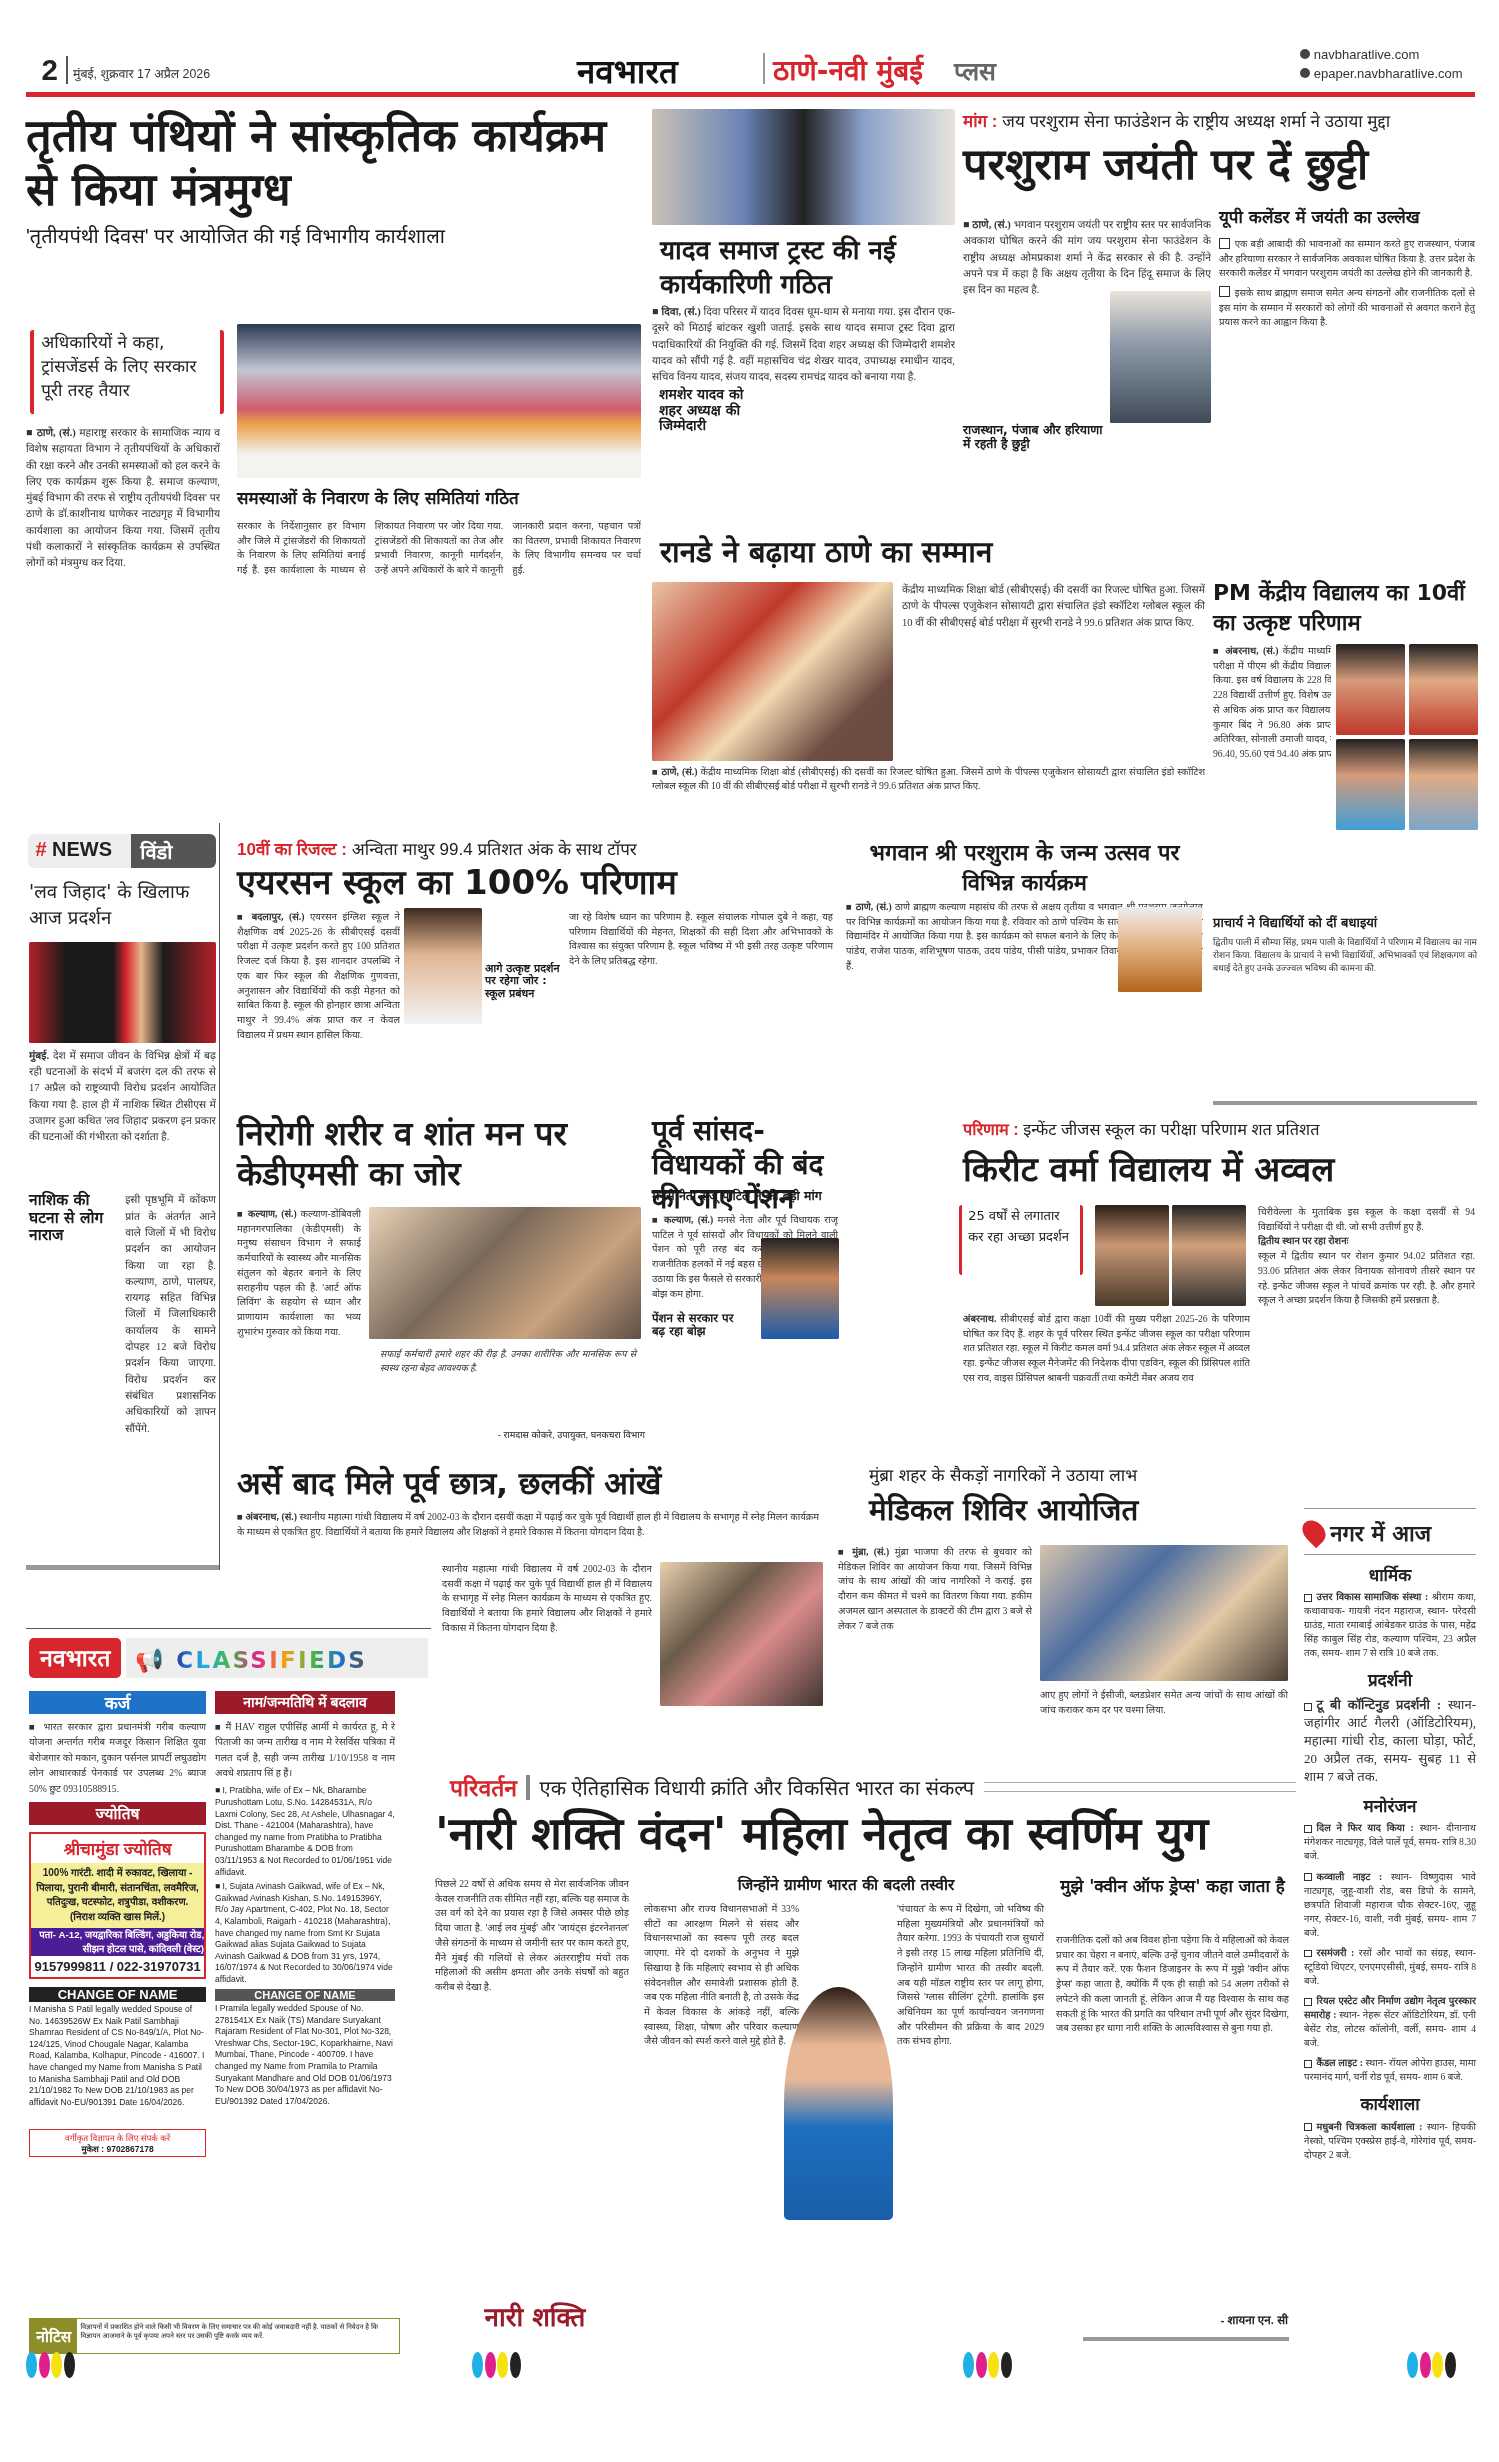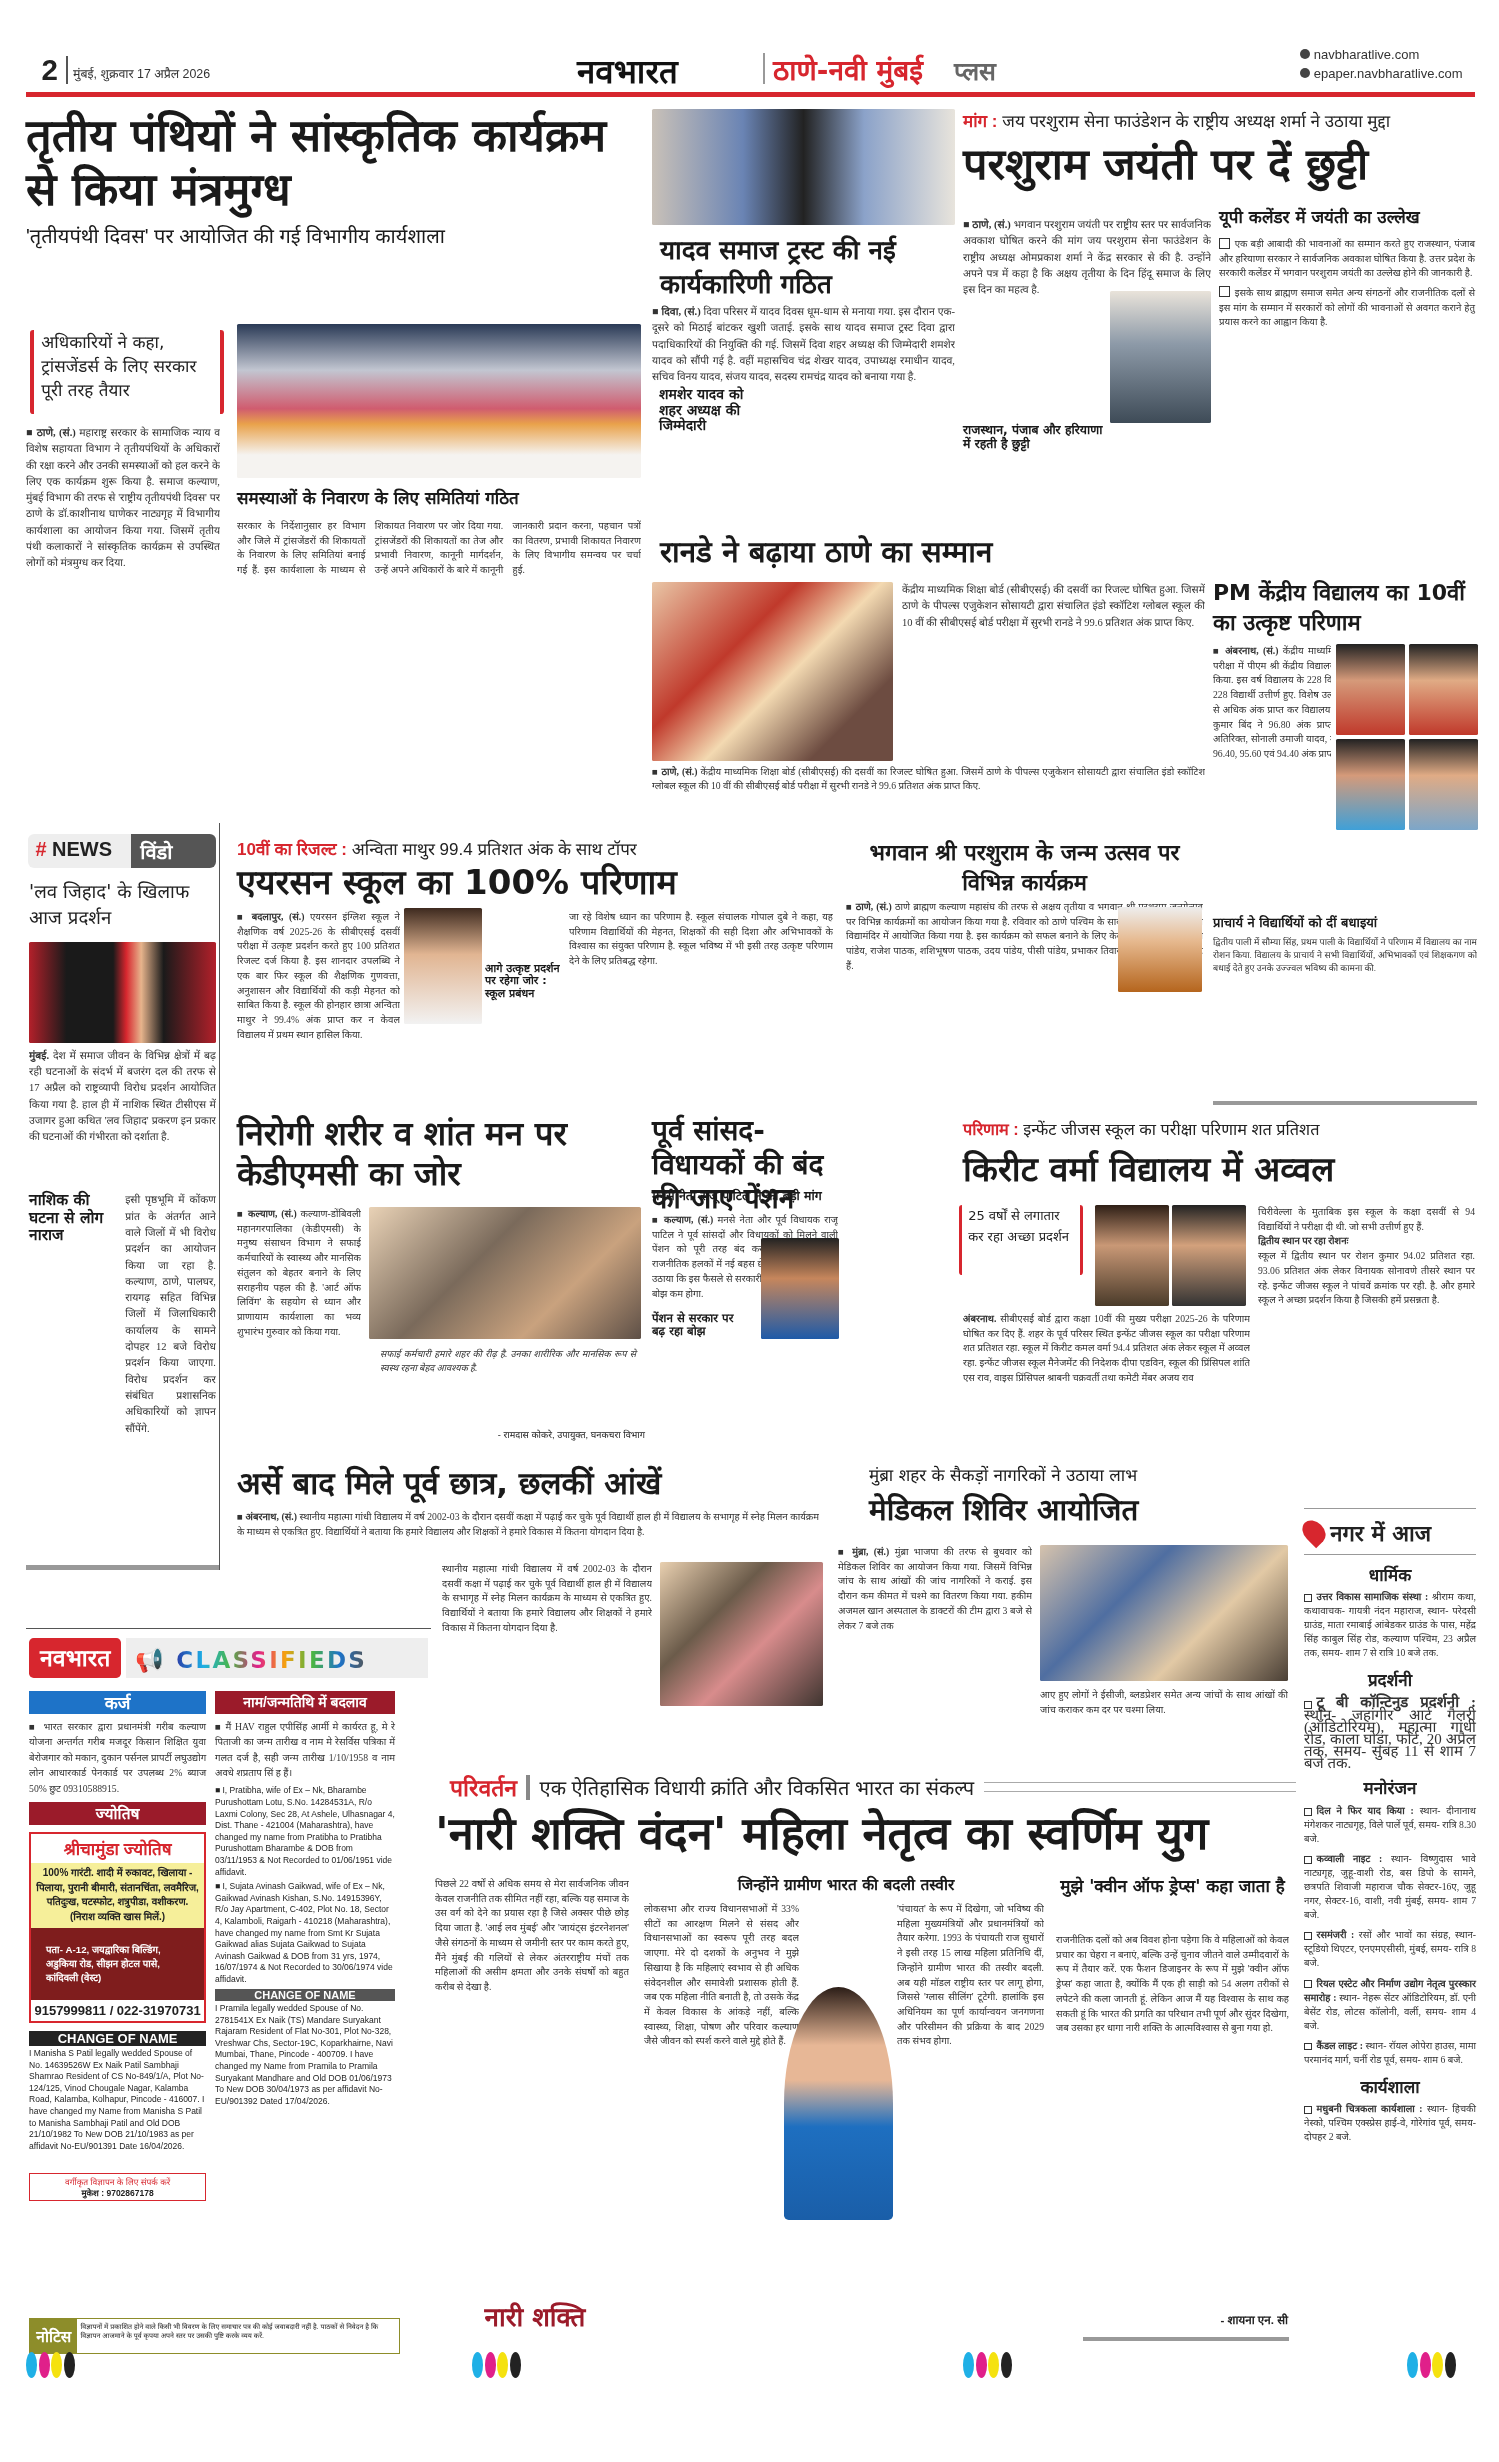--- a/index.html
+++ b/index.html
@@ -143,21 +143,21 @@
 
 <div class="abs" style="left:1304px;top:1508px;width:172px;height:838px">
   <div style="border-top:1.6px solid #999;border-bottom:1.6px solid #999;height:47px;display:flex;align-items:center;gap:6.2px">
     <span style="width:20px;height:26px;background:#d7262e;border-radius:50% 50% 50% 0;transform:rotate(-45deg);display:inline-block"></span>
     <span style="font-size:22px;font-weight:bold;font-family:'DejaVu Sans',sans-serif">नगर में आज</span>
   </div>
   <div id="city-sections">
       <div style="text-align: center; font-weight: bold; font-size: 17px; margin: 7.8px 0px 4.7px; font-family: &quot;DejaVu Sans&quot;, sans-serif;">धार्मिक</div>
       <p class="txt" style="font-size: 9.7px; line-height: 14px; margin-bottom: 6.2px; text-align: justify;"><span class="box-icon" style="width: 7.8px; height: 7.8px;"></span><b>उत्तर विकास सामाजिक संस्था : </b><span>श्रीराम कथा, कथावाचक- गायत्री नंदन महाराज, स्थान- परेदसी ग्राउंड, माता रमाबाई आंबेडकर ग्राउंड के पास, महेंद्र सिंह काबुल सिंह रोड, कल्याण पश्चिम, 23 अप्रैल तक, समय- शाम 7 से रात्रि 10 बजे तक.</span></p>
       <div style="text-align: center; font-weight: bold; font-size: 17px; margin: 7.8px 0px 4.7px; font-family: &quot;DejaVu Sans&quot;, sans-serif;">प्रदर्शनी</div>
-      <p class="txt" style="font-size: 15px; line-height: 12px; margin-bottom: 6.2px; text-align: justify;"><span class="box-icon" style="width: 7.8px; height: 7.8px;"></span><b>टू बी कॉन्टिनुड प्रदर्शनी : </b><span>स्थान- जहांगीर आर्ट गैलरी (ऑडिटोरियम), महात्मा गांधी रोड, काला घोड़ा, फोर्ट, 20 अप्रैल तक, समय- सुबह 11 से शाम 7 बजे तक.</span></p>
+      <p class="txt" style="font-size: 13px; line-height: 18px; margin-bottom: 6.2px; text-align: justify;"><span class="box-icon" style="width: 7.8px; height: 7.8px;"></span><b>टू बी कॉन्टिनुड प्रदर्शनी : </b><span>स्थान- जहांगीर आर्ट गैलरी (ऑडिटोरियम), महात्मा गांधी रोड, काला घोड़ा, फोर्ट, 20 अप्रैल तक, समय- सुबह 11 से शाम 7 बजे तक.</span></p>
       <div style="text-align: center; font-weight: bold; font-size: 17px; margin: 7.8px 0px 4.7px; font-family: &quot;DejaVu Sans&quot;, sans-serif;">मनोरंजन</div>
       <p class="txt" style="font-size: 9.7px; line-height: 14px; margin-bottom: 6.2px; text-align: justify;"><span class="box-icon" style="width: 7.8px; height: 7.8px;"></span><b>दिल ने फिर याद किया : </b><span>स्थान- दीनानाथ मंगेशकर नाट्यगृह, विले पार्ले पूर्व, समय- रात्रि 8.30 बजे.</span></p>
       <p class="txt" style="font-size: 9.7px; line-height: 14px; margin-bottom: 6.2px; text-align: justify;"><span class="box-icon" style="width: 7.8px; height: 7.8px;"></span><b>कव्वाली नाइट : </b><span>स्थान- विष्णुदास भावे नाट्यगृह, जुहू-वाशी रोड, बस डिपो के सामने, छत्रपति शिवाजी महाराज चौक सेक्टर-16ए, जुहू नगर, सेक्टर-16, वाशी, नवी मुंबई, समय- शाम 7 बजे.</span></p>
       <p class="txt" style="font-size: 9.7px; line-height: 14px; margin-bottom: 6.2px; text-align: justify;"><span class="box-icon" style="width: 7.8px; height: 7.8px;"></span><b>रसमंजरी : </b><span>रसों और भावों का संग्रह, स्थान- स्टूडियो थिएटर, एनएमएसीसी, मुंबई, समय- रात्रि 8 बजे.</span></p>
       <p class="txt" style="font-size: 9.7px; line-height: 14px; margin-bottom: 6.2px; text-align: justify;"><span class="box-icon" style="width: 7.8px; height: 7.8px;"></span><b>रियल एस्टेट और निर्माण उद्योग नेतृत्व पुरस्कार समारोह : </b><span>स्थान- नेहरू सेंटर ऑडिटोरियम, डॉ. एनी बेसेंट रोड, लोटस कॉलोनी, वर्ली, समय- शाम 4 बजे.</span></p>
       <p class="txt" style="font-size: 9.7px; line-height: 14px; margin-bottom: 6.2px; text-align: justify;"><span class="box-icon" style="width: 7.8px; height: 7.8px;"></span><b>कैंडल लाइट : </b><span>स्थान- रॉयल ओपेरा हाउस, मामा परमानंद मार्ग, चर्नी रोड पूर्व, समय- शाम 6 बजे.</span></p>
       <div style="text-align: center; font-weight: bold; font-size: 17px; margin: 7.8px 0px 4.7px; font-family: &quot;DejaVu Sans&quot;, sans-serif;">कार्यशाला</div>
       <p class="txt" style="font-size: 9.7px; line-height: 14px; margin-bottom: 6.2px; text-align: justify;"><span class="box-icon" style="width: 7.8px; height: 7.8px;"></span><b>मधुबनी चित्रकला कार्यशाला : </b><span>स्थान- हिचकी नेस्को, पश्चिम एक्स्प्रेस हाई-वे, गोरेगांव पूर्व, समय- दोपहर 2 बजे.</span></p>
     </div>
 </div>
@@ -170,21 +170,21 @@
       <span style="background:linear-gradient(90deg,#2a3ea8,#1fb0e6,#4bb543,#e0208a,#f5a20f,#4bb543,#1e73c8,#555);-webkit-background-clip:text;background-clip:text;color:transparent">CLASSIFIEDS</span>
     </div>
   </div>
   <div class="abs" style="left:3.1px;top:62px;width:177px">
     <div style="background:#1e73c8;color:#fff;text-align:center;font-size:17px;font-weight:bold;height:23px">कर्ज</div>
     <p class="txt sq" style="font-size:9.7px;line-height:15.5px;margin:4.7px 0">भारत सरकार द्वारा प्रधानमंत्री गरीब कल्याण योजना अन्तर्गत गरीब मजदूर किसान शिक्षित युवा बेरोजगार को मकान, दुकान पर्सनल प्रापर्टी लघुउद्योग लोन आधारकार्ड पेनकार्ड पर उपलब्ध 2% ब्याज 50% छुट 09310588915.</p>
     <div style="background:#9b1b2a;color:#fff;text-align:center;font-size:15.5px;font-weight:bold;height:23px;margin-top:6.2px">ज्योतिष</div>
     <div style="border:2.3px solid #d7262e;margin-top:6.2px">
       <div style="color:#d7262e;font-weight:bold;font-size:17px;text-align:center;padding:3.1px">श्रीचामुंडा ज्योतिष</div>
       <div style="background:#f6ef9a;font-weight:bold;font-size:10px;line-height:14.7px;text-align:center;padding:3.1px">100% गारंटी. शादी में रुकावट, खिलाया - पिलाया, पुरानी बीमारी, संतानचिंता, लवमैरिज, पतिदुःख, घटस्फोट, शत्रुपीडा, वशीकरण. (निराश व्यक्ति खास मिलें.)</div>
-      <div style="background:#7f1d1d;color:#fff;font-weight:bold;font-size:9.7px;line-height:14px;text-align:left;padding:15px">पता- A-12, जयद्वारिका बिल्डिंग, अडुकिया रोड, सीझन होटल पासे, कांदिवली (वेस्ट)</div>
+      <div style="background:#4c1d95;color:#fff;font-weight:bold;font-size:9.7px;line-height:14px;text-align:right;padding:0">पता- A-12, जयद्वारिका बिल्डिंग, अडुकिया रोड, सीझन होटल पासे, कांदिवली (वेस्ट)</div>
       <div style="font-weight:bold;font-size:13px;text-align:center;padding:3.1px">9157999811 / 022-31970731</div>
     </div>
     <div style="background:#222;color:#fff;text-align:center;font-size:13px;font-weight:bold;margin-top:7.8px">CHANGE OF NAME</div>
     <p style="font-size:8.5px;line-height:11.6px;margin-top:2.3px">I Manisha S Patil legally wedded Spouse of No. 14639526W Ex Naik Patil Sambhaji Shamrao Resident of CS No-849/1/A, Plot No-124/125, Vinod Chougale Nagar, Kalamba Road, Kalamba, Kolhapur, Pincode - 416007. I have changed my Name from Manisha S Patil to Manisha Sambhaji Patil and Old DOB 21/10/1982 To New DOB 21/10/1983 as per affidavit No-EU/901391 Date 16/04/2026.</p>
     <div style="border:1.6px solid #d7262e;margin-top:21px;font-size:8.5px;text-align:center;padding:1.6px">
       <div style="color:#d7262e">वर्गीकृत विज्ञापन के लिए संपर्क करें</div>
       <div style="font-weight:bold">मुकेश : 9702867178</div>
     </div>
   </div>
   <div class="abs" style="left:189px;top:62px;width:180px">

